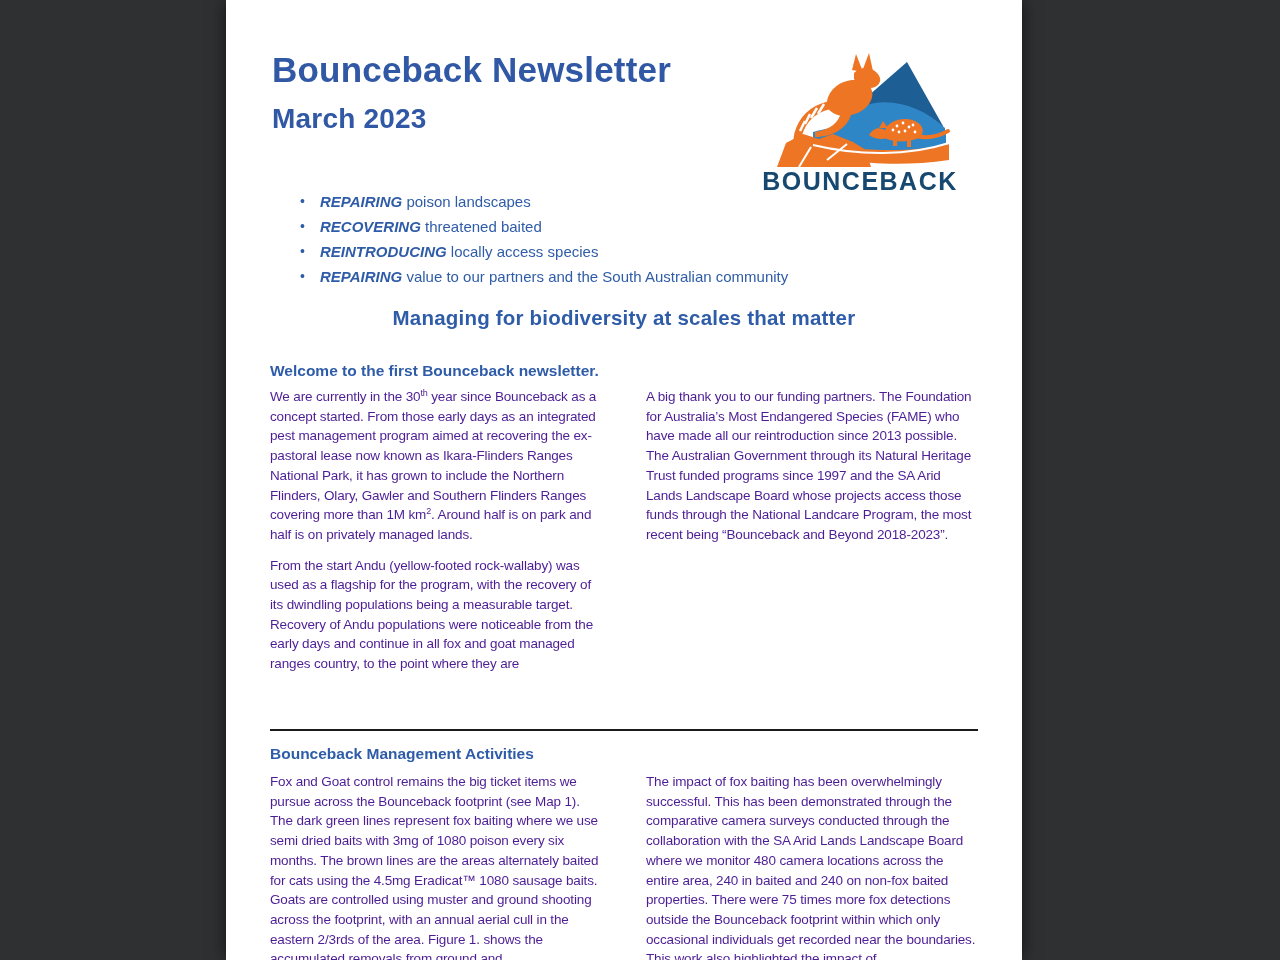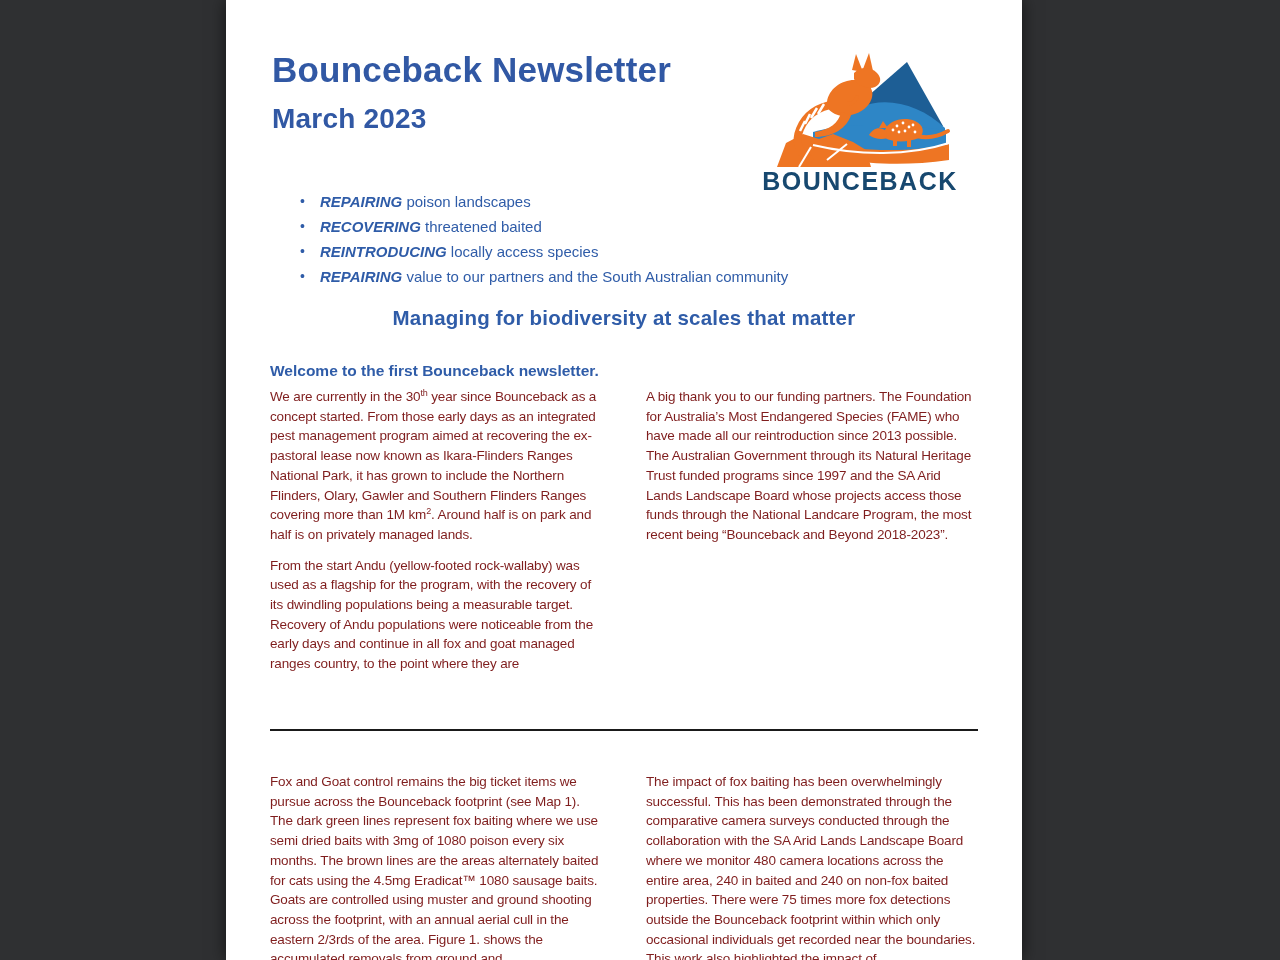--- a/index.html
+++ b/index.html
@@ -41,21 +41,21 @@
   .mission .lead{font-weight:700;font-style:italic;}
   .tagline{
     left:44px;top:306px;width:708px;text-align:center;
     font-size:20.5px;font-weight:700;color:#2F5CA8;letter-spacing:.2px;
   }
   .sec-heading{
     font-size:15.5px;font-weight:700;color:#2F5CA8;line-height:1.15;
   }
   .h-welcome{left:44px;top:362px;width:708px;}
   .h-mgmt{left:44px;top:745px;width:708px;}
-  .col{width:332px;font-size:13.5px;line-height:19.7px;color:#7f1d1d;letter-spacing:-0.15px;}
+  .col{width:332px;font-size:13.5px;line-height:19.7px;color:#4c1d95;letter-spacing:-0.15px;}
   .col p{margin:0 0 11px 0;}
   .c1a{left:44px;top:387px;}
   .c1b{left:420px;top:387px;}
   .c2a{left:44px;top:772px;}
   .c2b{left:420px;top:772px;}
   .divider{left:44px;top:729px;width:708px;height:1.5px;background:#1a1a1a;}
   sup{font-size:9px;line-height:0;}
 </style>
 </head>
 <body>
@@ -143,20 +143,21 @@
     <p><span>We are currently in the 30</span><sup>th</sup><span> year since Bounceback as a concept started.  From those early days as an integrated pest management program aimed at recovering the ex-pastoral lease now known as Ikara-Flinders Ranges National Park, it has grown to include the Northern Flinders, Olary, Gawler and Southern Flinders Ranges covering more than 1M km</span><sup>2</sup><span>. Around half is on park and half is on privately managed lands.</span></p>
     <p>From the start Andu (yellow-footed rock-wallaby) was used as a flagship for the program, with the recovery of its dwindling populations being a measurable target. Recovery of Andu populations were noticeable from the early days and continue in all fox and goat managed ranges country, to the point where they are</p>
   </div>
 
   <div class="abs col c1b">
     <p>A big thank you to our funding partners. The Foundation for Australia’s Most Endangered Species (FAME) who have made all our reintroduction since 2013 possible. The Australian Government through its Natural Heritage Trust funded programs since 1997 and the SA Arid Lands Landscape Board whose projects access those funds through the National Landcare Program, the most recent being “Bounceback and Beyond 2018-2023”.</p>
   </div>
 
   <div class="abs divider"></div>
 
+  <div class="abs sec-heading h-mgmt">Bounceback Management Activities</div>
 
   <div class="abs col c2a">
     <p>Fox and Goat control remains the big ticket items we pursue across the Bounceback footprint (see Map 1). The dark green lines represent fox baiting where we use semi dried baits with 3mg of 1080 poison every six months. The brown lines are the areas alternately baited for cats using the 4.5mg Eradicat™ 1080 sausage baits. Goats are controlled using muster and ground shooting across the footprint, with an annual aerial cull in the eastern 2/3rds of the area. Figure 1. shows the accumulated removals from ground and</p>
   </div>
 
   <div class="abs col c2b">
     <p>The impact of fox baiting has been overwhelmingly successful.  This has been demonstrated through the comparative camera surveys conducted through the collaboration with the SA Arid Lands Landscape Board where we monitor 480 camera locations across the entire area, 240 in baited and 240 on non-fox baited properties.  There were 75 times more fox detections outside the Bounceback footprint within which only occasional individuals get recorded near the boundaries. This work also highlighted the impact of</p>
   </div>
 
 </div>

